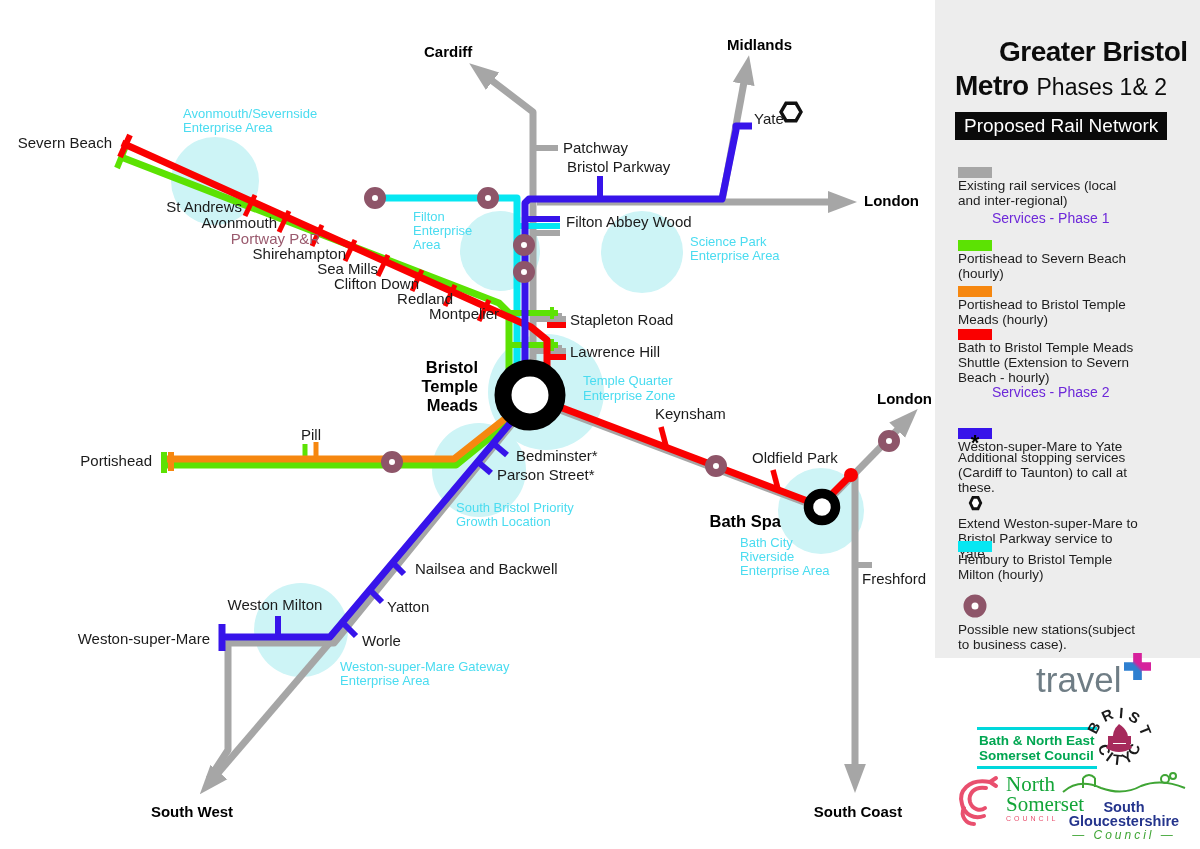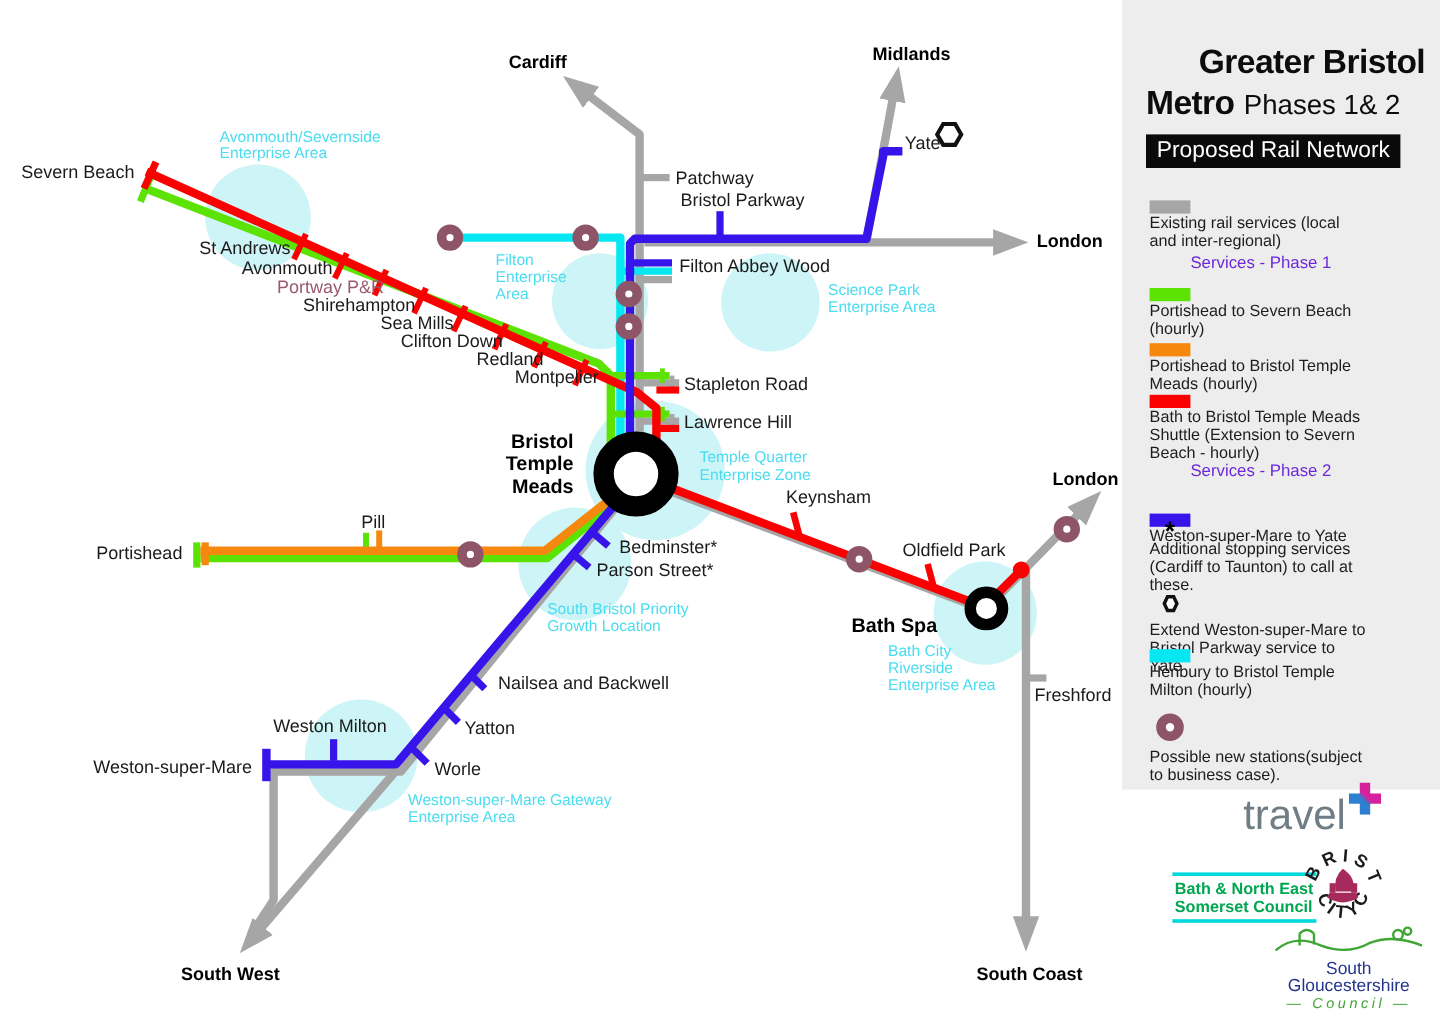--- a/index.html
+++ b/index.html
@@ -26,21 +26,21 @@
   
   #travel{position:absolute;left:1016px;top:660px;color:#6f7d85;font-size:35px;margin-left:20px;}
   #travel .plus{position:relative;top:-12px;left:2px;}
   #banes{position:absolute;left:977px;top:727px;border-top:3px solid #00d8dc;border-bottom:3px solid #00d8dc;padding:3px 2px;}
   #banes div{font-size:13.5px;line-height:15px;font-weight:bold;color:#00a651;}
   #bcc{position:absolute;left:1086px;top:706px;}
   #ns{position:absolute;left:950px;top:774px;display:flex;align-items:flex-start;}
   #ns .t1{font-family:"Liberation Serif", serif;font-size:21px;line-height:20px;color:#13a538;}
   #ns .t3{font-size:7px;letter-spacing:3px;color:#e94f6e;margin-top:1px;}
   #sg{position:absolute;left:1058px;top:770px;width:132px;text-align:center;}
-  #sg .t1{font-size:14.5px;font-weight:normal;color:#24348c;line-height:14px;}
+  #sg .t1{font-size:14.5px;font-weight:bold;color:#24348c;line-height:14px;}
   #sg .t2{font-size:12px;font-style:italic;letter-spacing:3px;color:#3fa535;}
   #sg .dash{color:#3fa535;font-style:normal;}
 </style>
 </head>
 <body>
 
 <div id="page">
 
 <svg width="1200" height="849" viewBox="0 0 1200 849">
   <defs>
@@ -300,20 +300,35 @@
     <text font-size="6.5" fill="#a62a5c" font-weight="bold"><textPath href="#bccBot" startOffset="4%">C I T Y   C O U N C I L</textPath></text>
     <g fill="#a62a5c">
       <path d="M20,42 Q33,50 46,42 L44,38 L22,38 z"></path>
       <path d="M33,18 Q45,26 41,37 L27,37 Q25,25 33,18 z"></path>
       <rect x="22" y="30" width="5" height="8"></rect>
       <rect x="40" y="30" width="5" height="8"></rect>
     </g>
   </svg>
 </div>
 
+<div id="ns">
+  <svg width="52" height="54" viewBox="0 0 52 54">
+    <g fill="none" stroke="#e94f6e" stroke-width="4" stroke-linecap="round">
+      <path d="M40,8 C18,4 8,18 12,30 C14,40 24,46 34,42"></path>
+      <path d="M36,14 C24,12 18,20 20,28 C22,35 30,38 35,34"></path>
+      <path d="M14,34 C10,42 16,50 24,50"></path>
+      <path d="M40,8 L46,4 M40,8 L46,12"></path>
+    </g>
+  </svg>
+  <div style="margin-left:4px">
+    <div class="t1">North</div>
+    <div class="t1">Somerset</div>
+    <div class="t3">COUNCIL</div>
+  </div>
+</div>
 
 <div id="sg">
   <svg width="126" height="26" viewBox="0 0 126 26">
     <g fill="none" stroke="#3fa535" stroke-width="2">
       <path d="M2,22 Q18,8 40,18 Q62,26 80,16 Q100,8 124,18"></path>
       <path d="M22,18 L22,8 M34,17 L34,8 M22,8 Q28,2 34,8"></path>
       <circle cx="104" cy="9" r="4"></circle>
           <circle cx="112" cy="6" r="3"></circle>
     </g>
   </svg>

